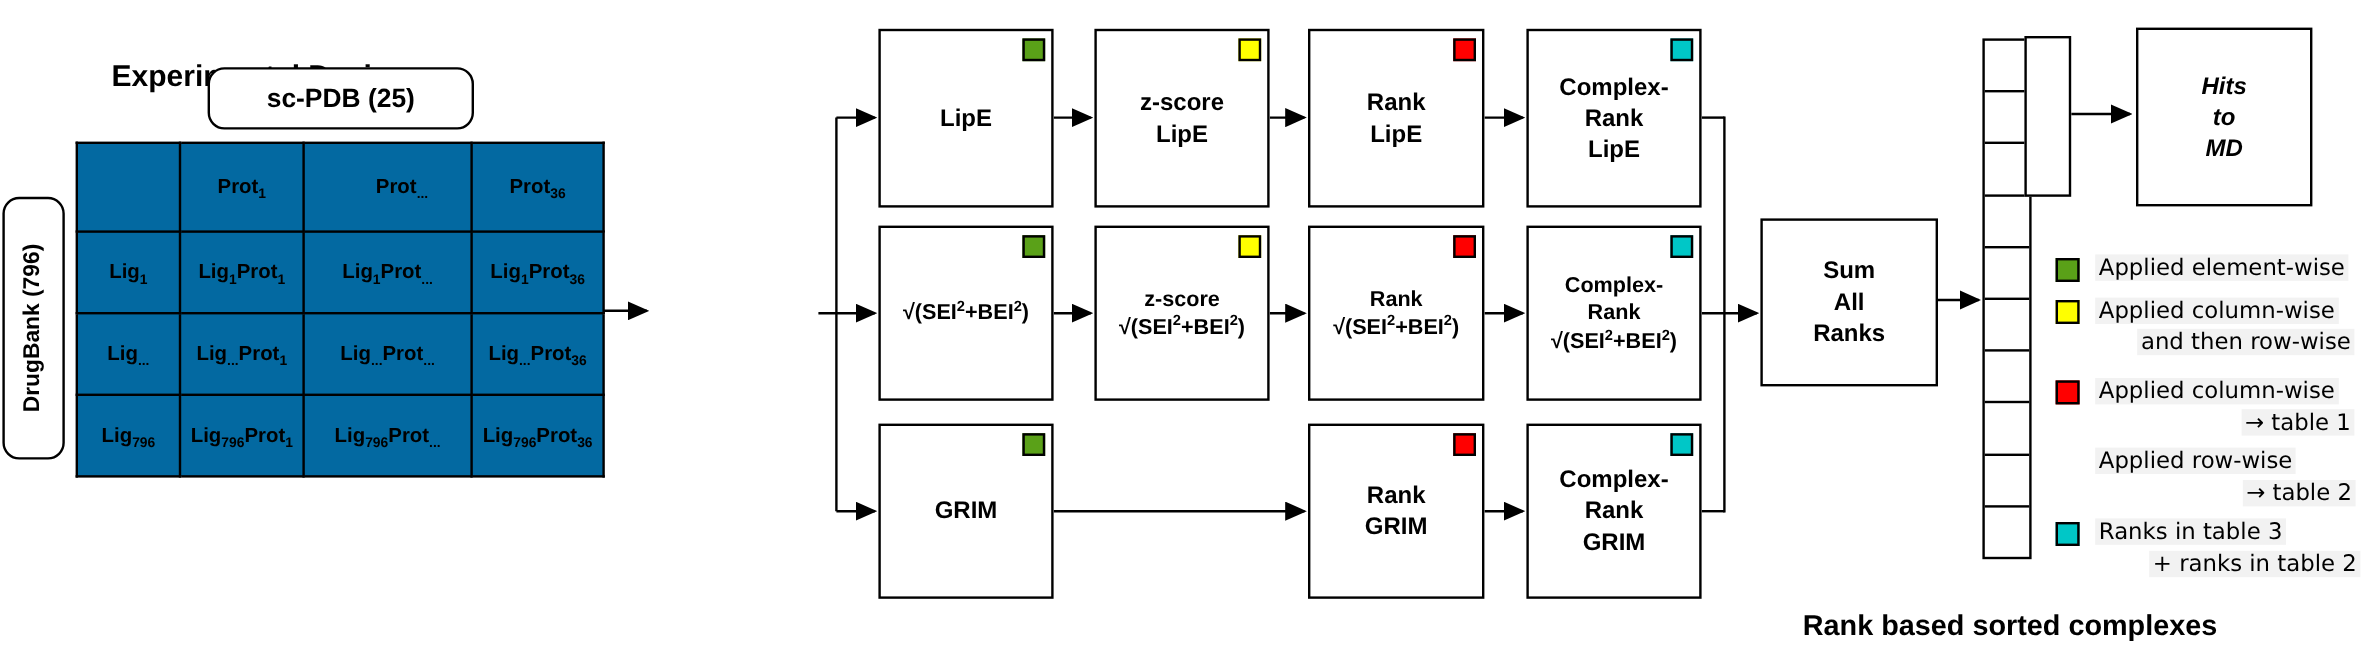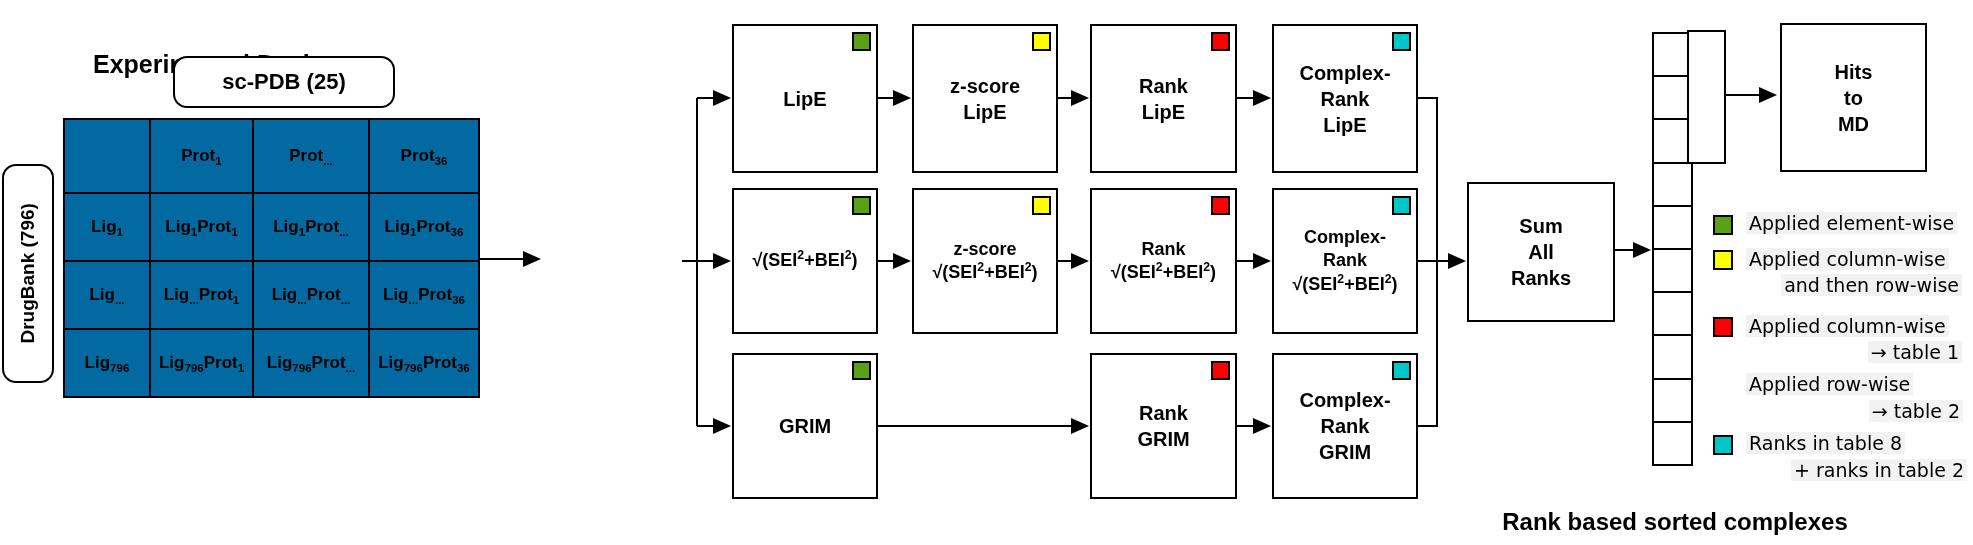--- a/index.html
+++ b/index.html
@@ -72,21 +72,21 @@
   <div class="box rounded" style="left:173px;top:56px;width:222px;height:52px;font-size:22px;">sc-PDB (25)</div>
   <div class="box rounded vlabel" style="left:2px;top:164px;width:52px;height:219px;">
     <span>DrugBank (796)</span>
   </div>
 
   <table class="matrix">
     <tbody>
         <tr style="height:74px;">
       <td style="width:84px;"></td>
       <td style="width:101px;">Prot<sub>1</sub></td>
-      <td style="width:114px;">Prot<sub>...</sub></td>
+      <td style="width:114px;padding-left:24px;">Prot<sub>...</sub></td>
       <td style="width:108px;">Prot<sub>36</sub></td>
     </tr>
     <tr style="height:68px;">
       <td>Lig<sub>1</sub></td>
       <td>Lig<sub>1</sub>Prot<sub>1</sub></td>
       <td>Lig<sub>1</sub>Prot<sub>...</sub></td>
       <td>Lig<sub>1</sub>Prot<sub>36</sub></td>
     </tr>
     <tr style="height:68px;">
       <td>Lig<sub>...</sub></td>
@@ -162,36 +162,36 @@
       <div class="stack-cell"></div>
       <div class="stack-cell"></div>
       <div class="stack-cell"></div>
       <div class="stack-cell"></div>
       <div class="stack-cell"></div>
       <div class="stack-cell"></div>
       <div class="stack-cell"></div>
     </div>
   <div class="bracket"></div>
 
-  <div class="box" style="left:1780px;top:23px;width:147px;height:149px;">
+  <div class="box" style="left:1780px;top:23px;width:147px;height:149px;font-style:italic;">
     <span>Hits<br>to<br>MD</span>
   </div>
 
   <div class="legend-sw" style="left: 1713px; top: 215px; background-color: rgb(90, 161, 24);"></div>
   <div class="legend-text" style="left:1746px;top:212px;">Applied element-wise</div>
 
   <div class="legend-sw" style="left: 1713px; top: 250px; background-color: rgb(255, 255, 0);"></div>
   <div class="legend-text" style="left:1746px;top:248px;">Applied column-wise</div>
   <div class="legend-text" style="right:11px;top:274px;">and then row-wise</div>
 
   <div class="legend-sw" style="left: 1713px; top: 317px; background-color: rgb(255, 0, 0);"></div>
   <div class="legend-text" style="left:1746px;top:315px;">Applied column-wise</div>
   <div class="legend-text" style="right:11px;top:341px;">→ table 1</div>
 
   <div class="legend-text" style="left:1746px;top:373px;">Applied row-wise</div>
   <div class="legend-text" style="right:10px;top:400px;">→ table 2</div>
 
   <div class="legend-sw" style="left: 1713px; top: 435px; background-color: rgb(0, 199, 199);"></div>
-  <div class="legend-text" style="left:1746px;top:432px;">Ranks in table 8</div>
+  <div class="legend-text" style="left:1746px;top:432px;">Ranks in table 3</div>
   <div class="legend-text" style="right:6px;top:459px;">+ ranks in table 2</div>
 
   <div class="bottom-title">Rank based sorted complexes</div>
 </div>
 
 </body></html>

